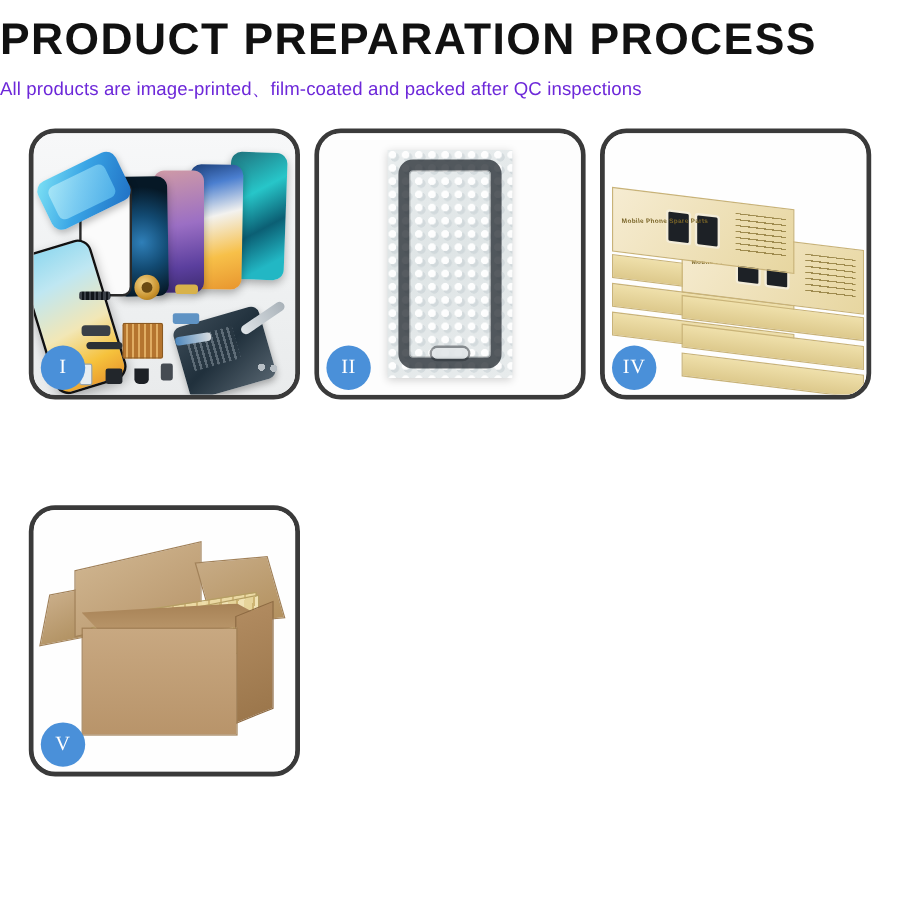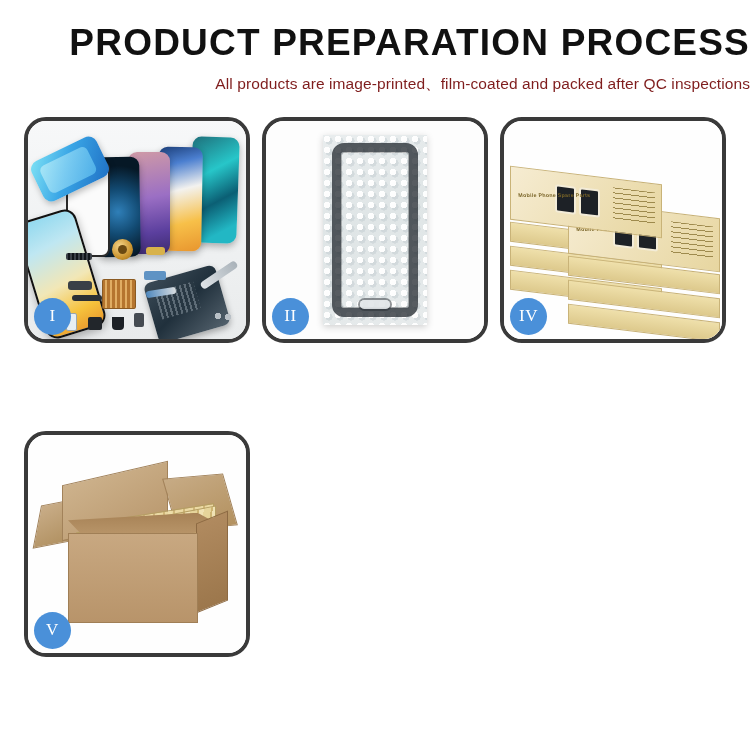--- a/index.html
+++ b/index.html
@@ -5,27 +5,27 @@
   html,body{margin:0;padding:0;}
   body{
     width:750px;height:750px;
     background:#ffffff;
     font-family:"Liberation Sans", sans-serif;
     overflow:hidden;
   }
   .page{position:relative;width:750px;height:750px;}
 
   
-  .header{padding-top:24px;text-align:right;}
+  .header{padding-top:14px;text-align:left;}
   .title{
     font-size:37px;font-weight:700;color:#111;
     letter-spacing:1.2px;line-height:1.05;white-space:nowrap;
   }
   .subtitle{
-    margin-top:11px;font-size:15.5px;color:#7f1d1d;
+    margin-top:11px;font-size:15.5px;color:#6d28d9;
     letter-spacing:.1px;white-space:nowrap;
   }
 
   
   .grid{
     margin:22px auto 0;width:702px;
     display:grid;grid-template-columns:repeat(3,226px);
     grid-template-rows:226px 226px;
     column-gap:12px;row-gap:88px;
   }

